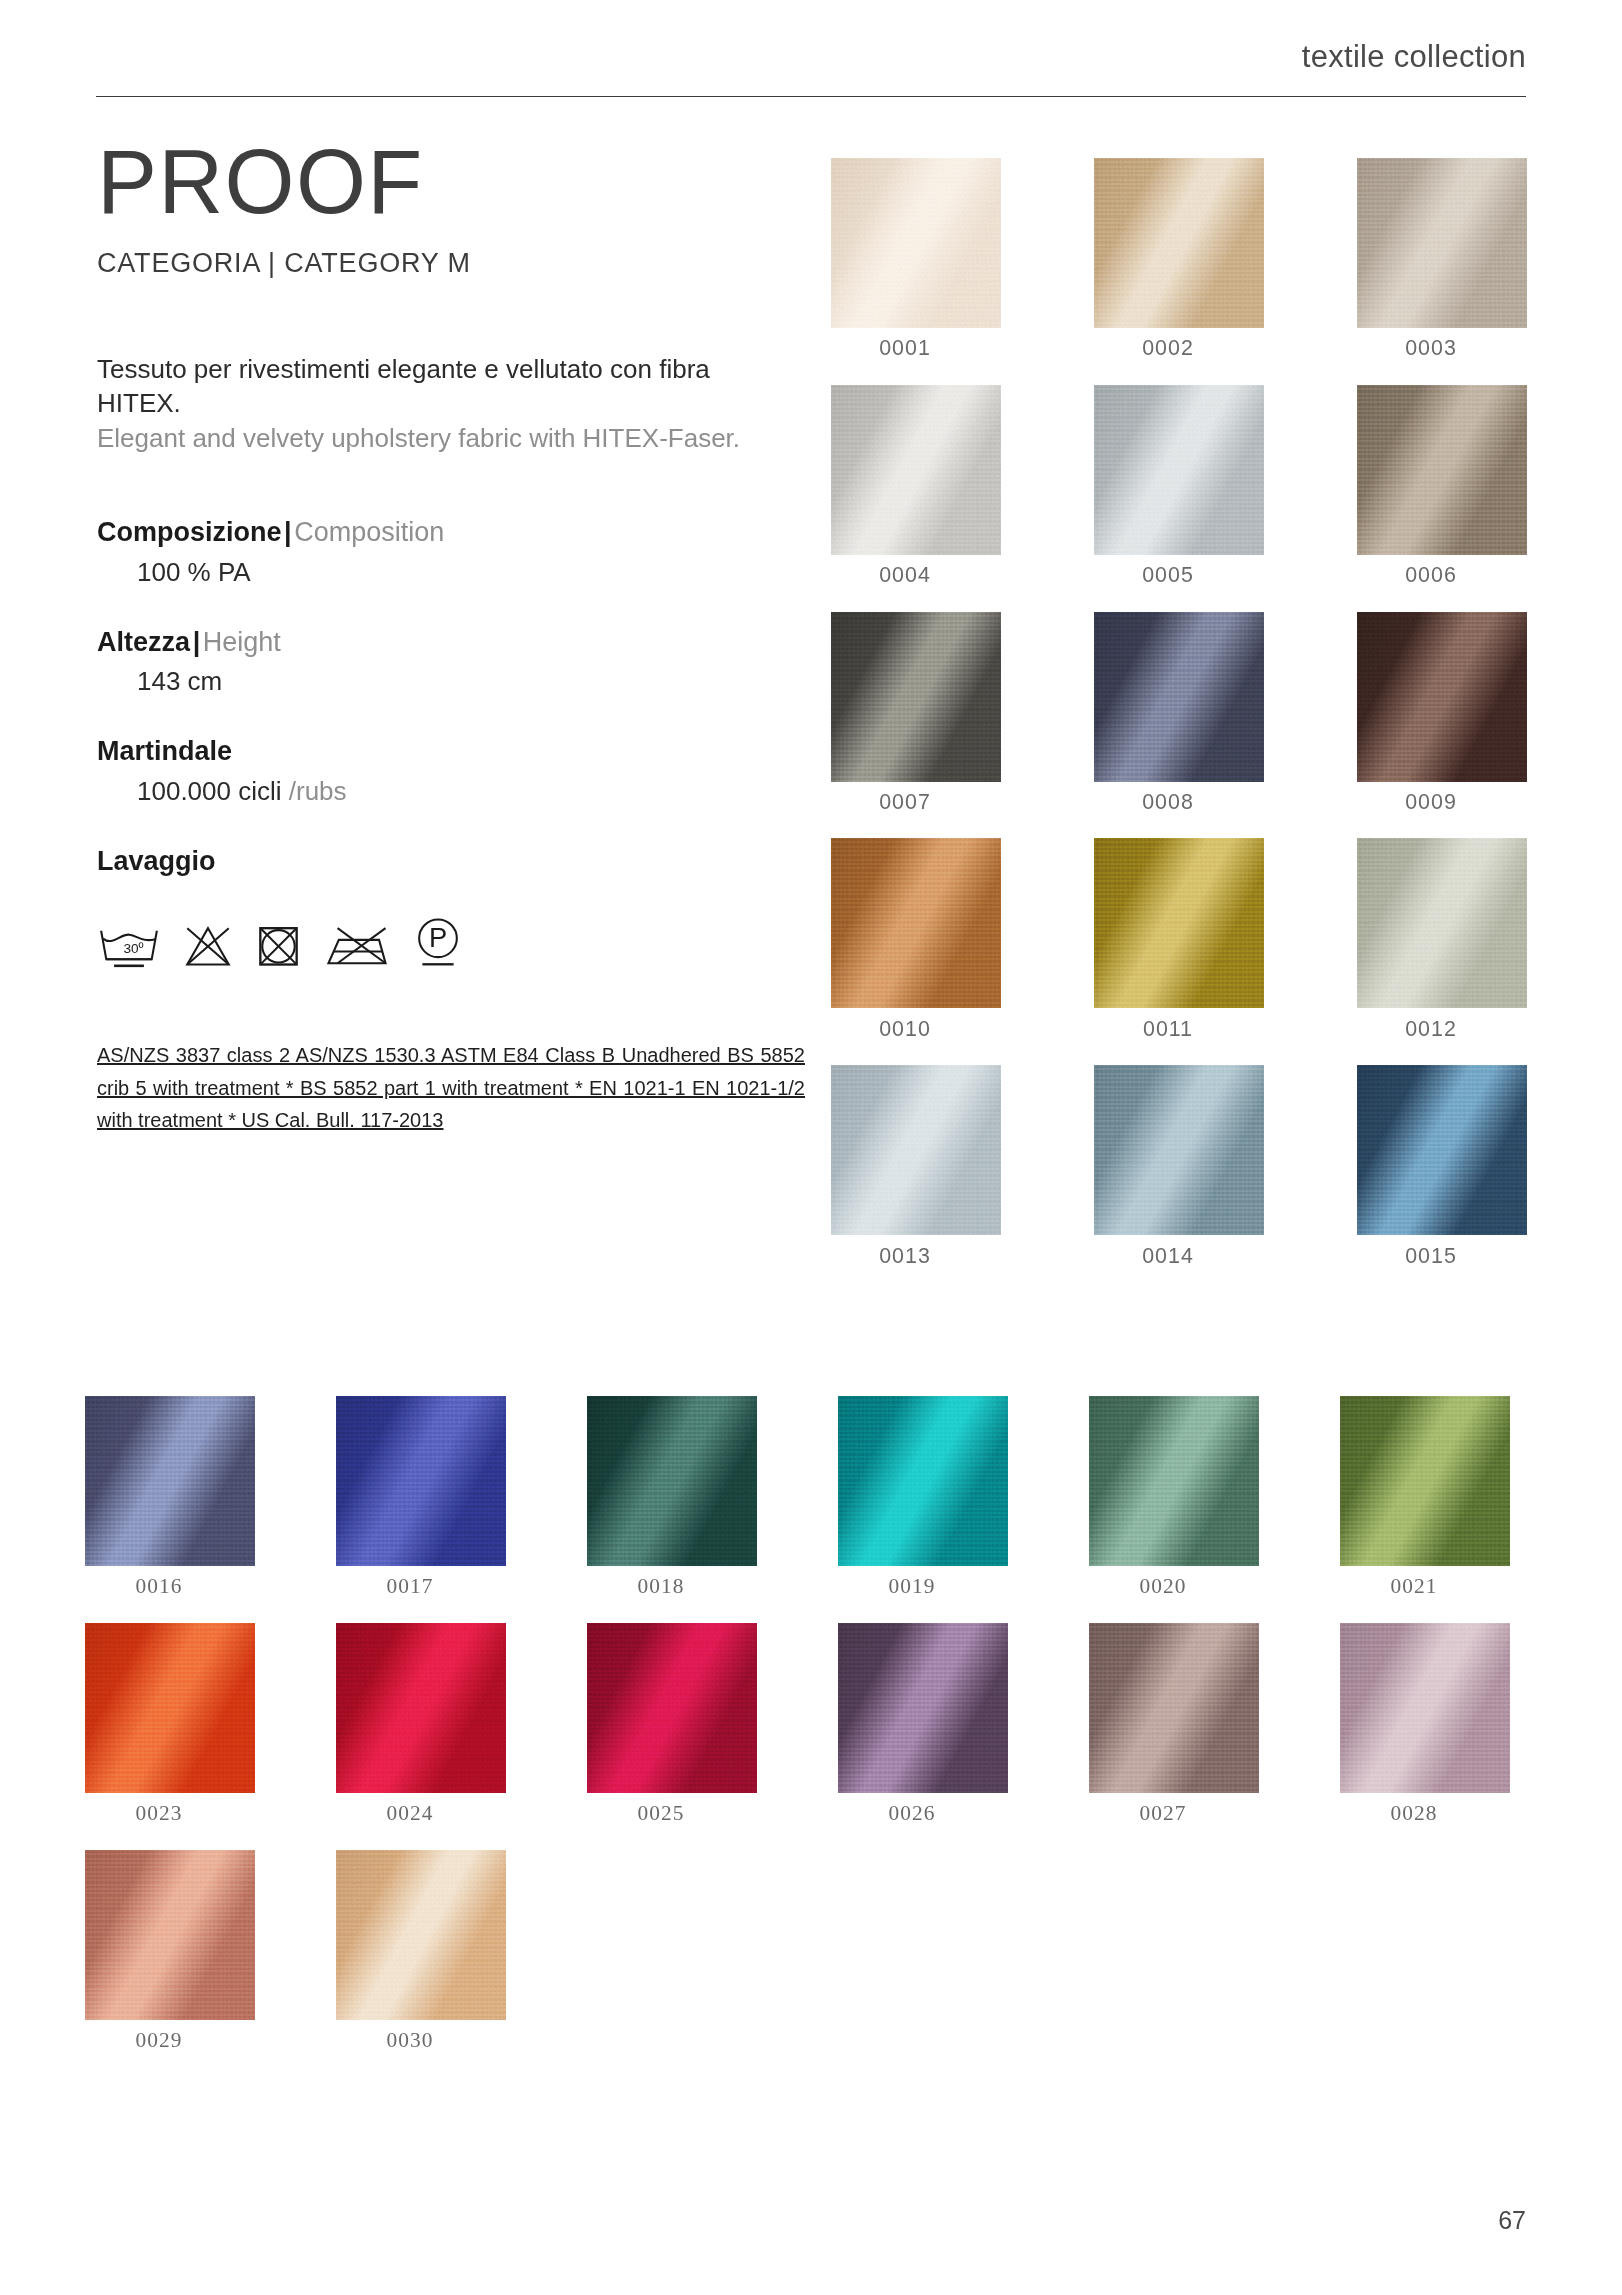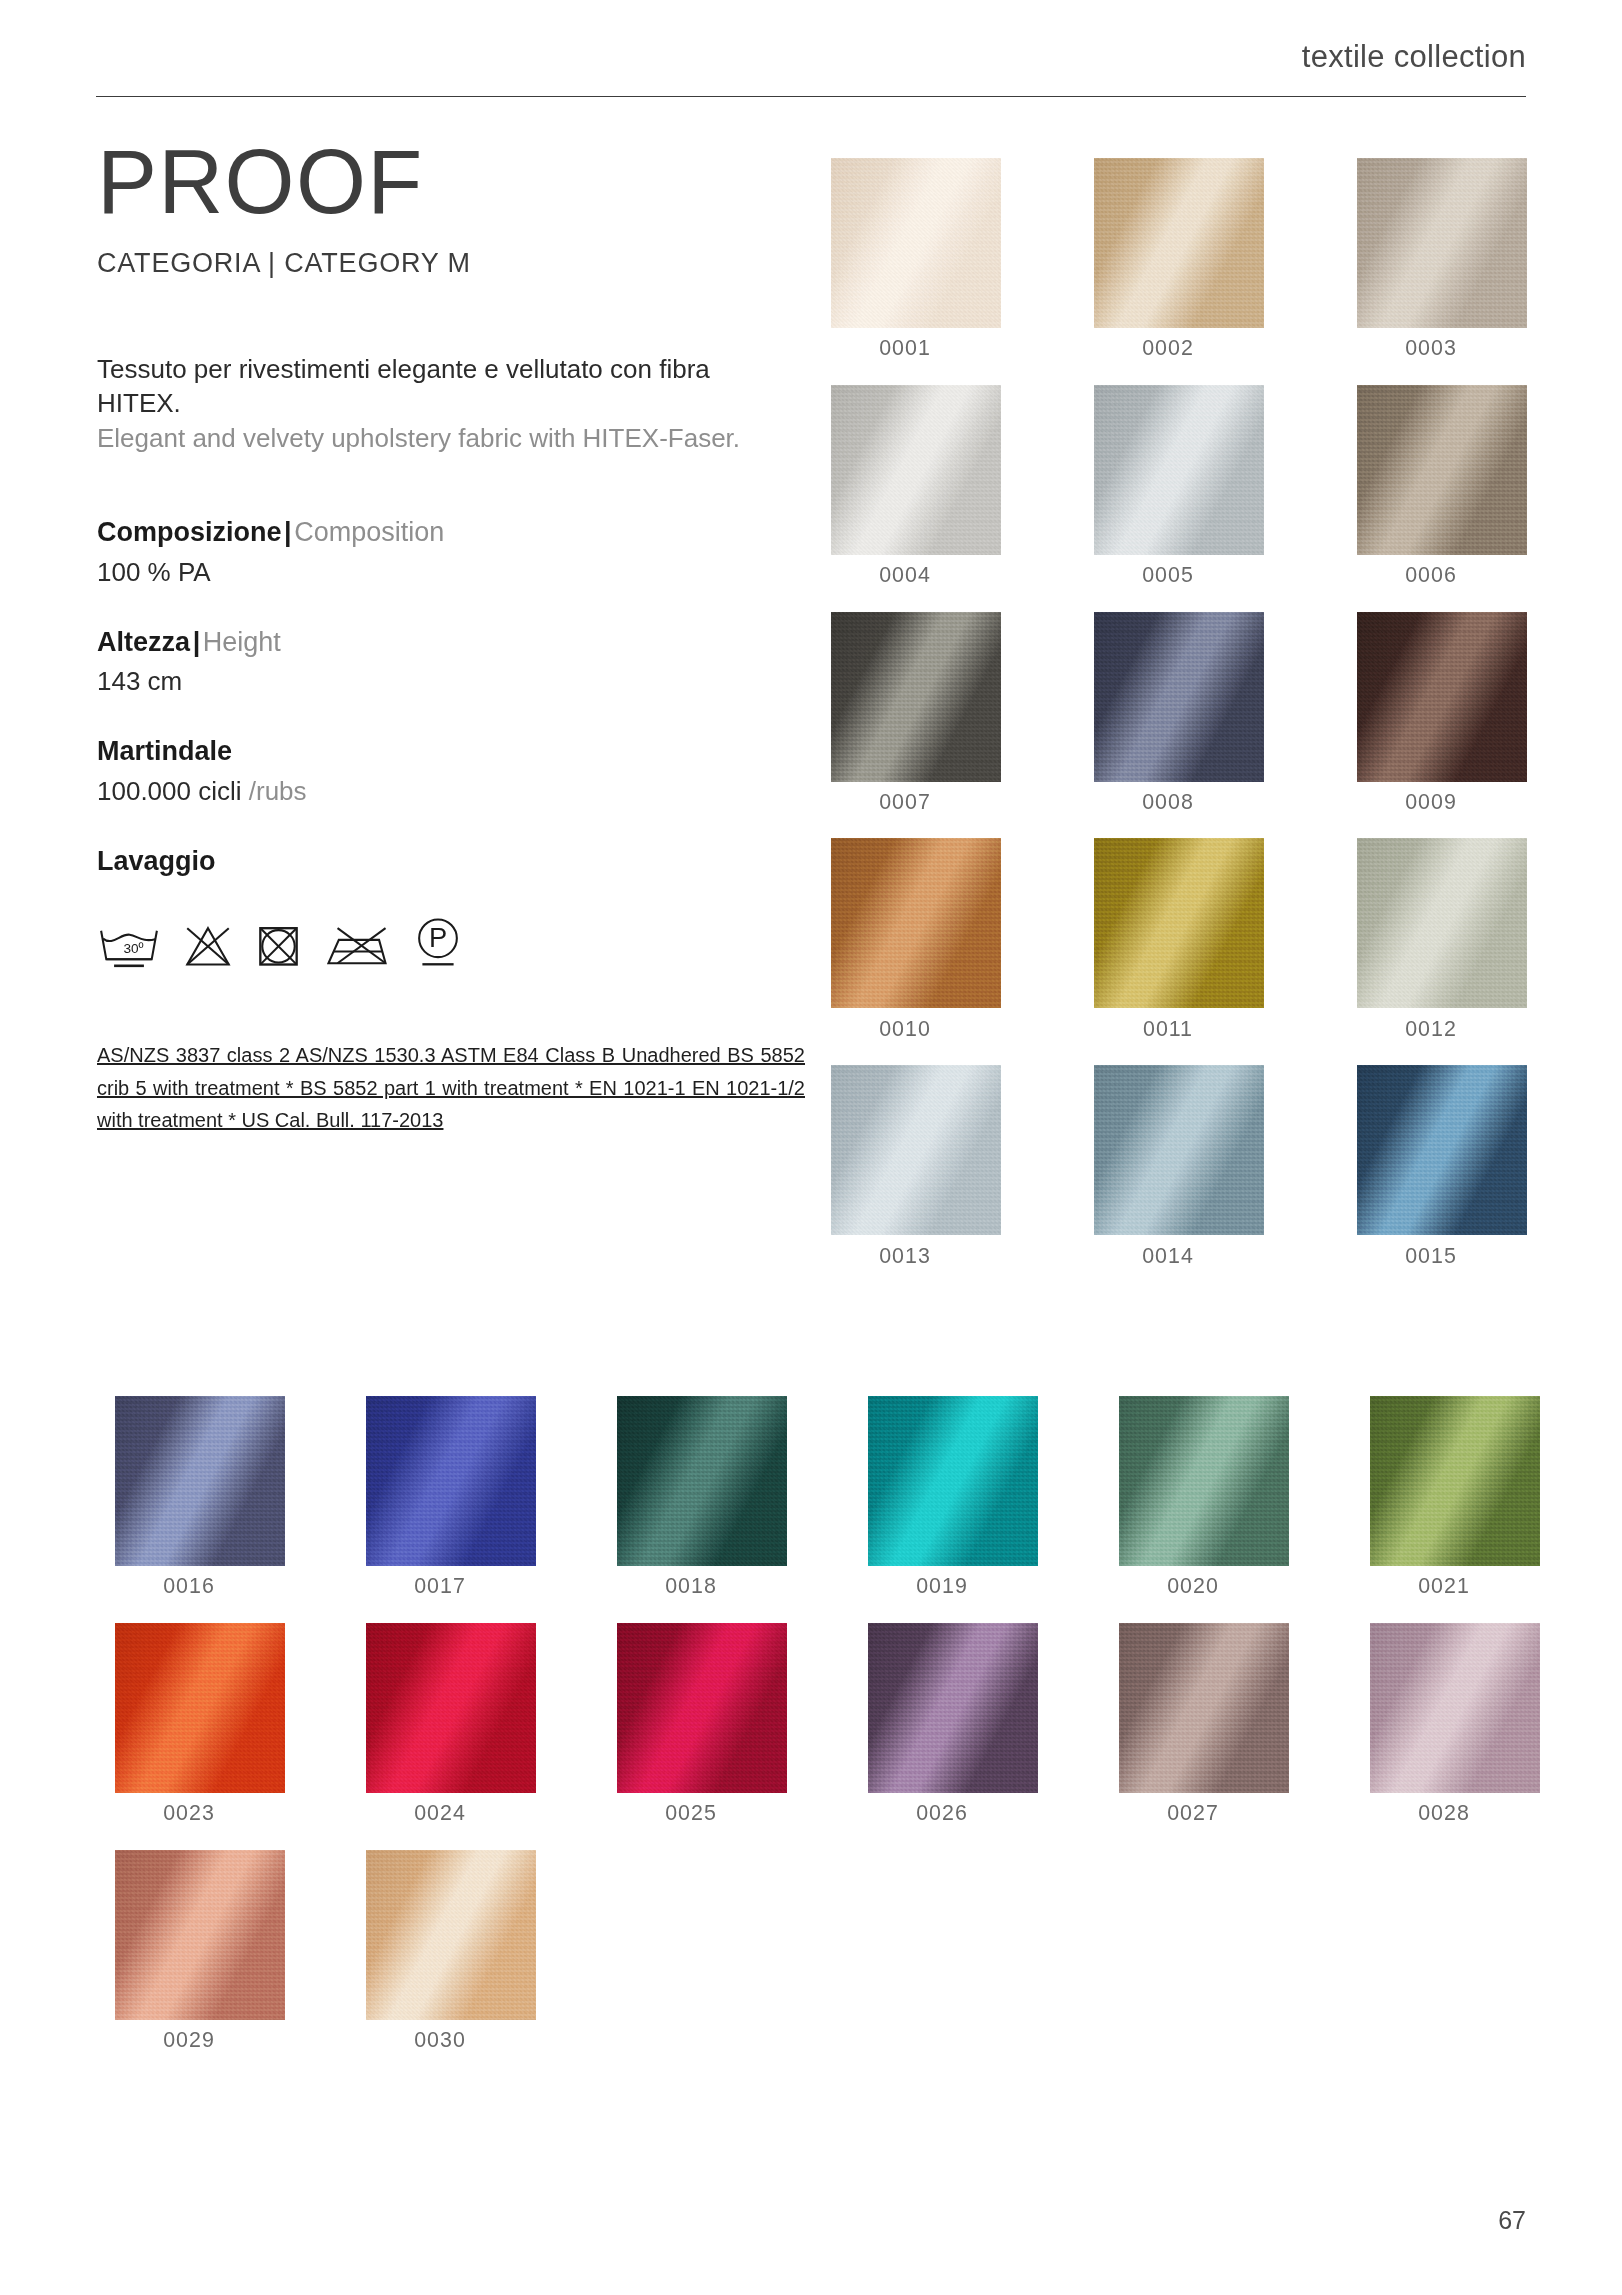--- a/index.html
+++ b/index.html
@@ -101,20 +101,21 @@
   .spec-head .it { font-weight: 700; }
   .spec-head .sep { font-weight: 700; padding: 0 2.6px; }
   .spec-head .en { font-weight: 300; color: #8e8e8e; text-align: center; }
 
   .spec-val {
     margin-top: 7.8px;
     font-size: 26px;
     font-weight: 400;
     color: #2b2b2b;
     white-space: nowrap;
+    margin-left: 40px;
   }
   .spec-val .muted { color: #8e8e8e; font-weight: 300; }
 
   
   .care-row {
     margin-top: 22px;
     display: flex;
     align-items: flex-end;
     gap: 21px;
     height: 71px;
@@ -141,27 +142,28 @@
     top: 158px;
     width: 697px;
     display: grid;
     grid-template-columns: repeat(3, 170px);
     column-gap: 93px;
     row-gap: 23.4px;
   }
 
   .grid-wide {
     position: absolute;
-    left: 115px;
+    left: 85px;
     top: 1396px;
     width: 1430px;
     display: grid;
     grid-template-columns: repeat(6, 170px);
     column-gap: 81px;
     row-gap: 23.4px;
+    font-family: Liberation Serif, serif;
   }
 
   .swatch-cell { width: 148px; }
 
   .swatch {
     position: relative;
     width: 170px;
     height: 170px;
     overflow: hidden;
     background: #cccccc;

